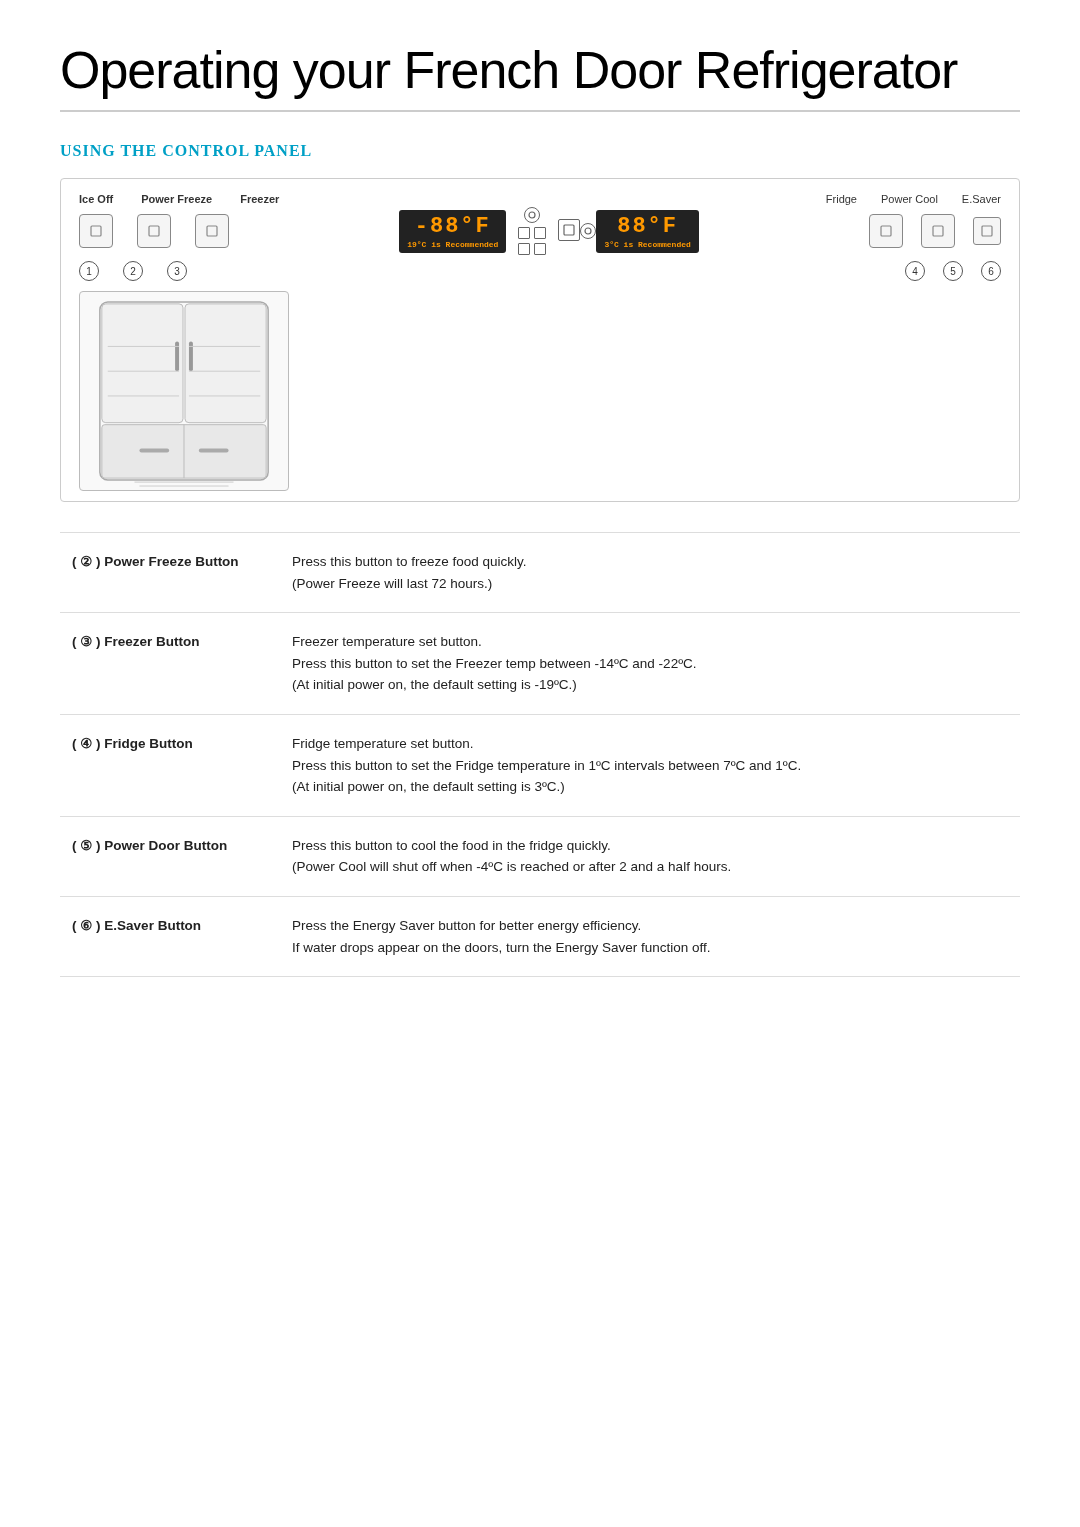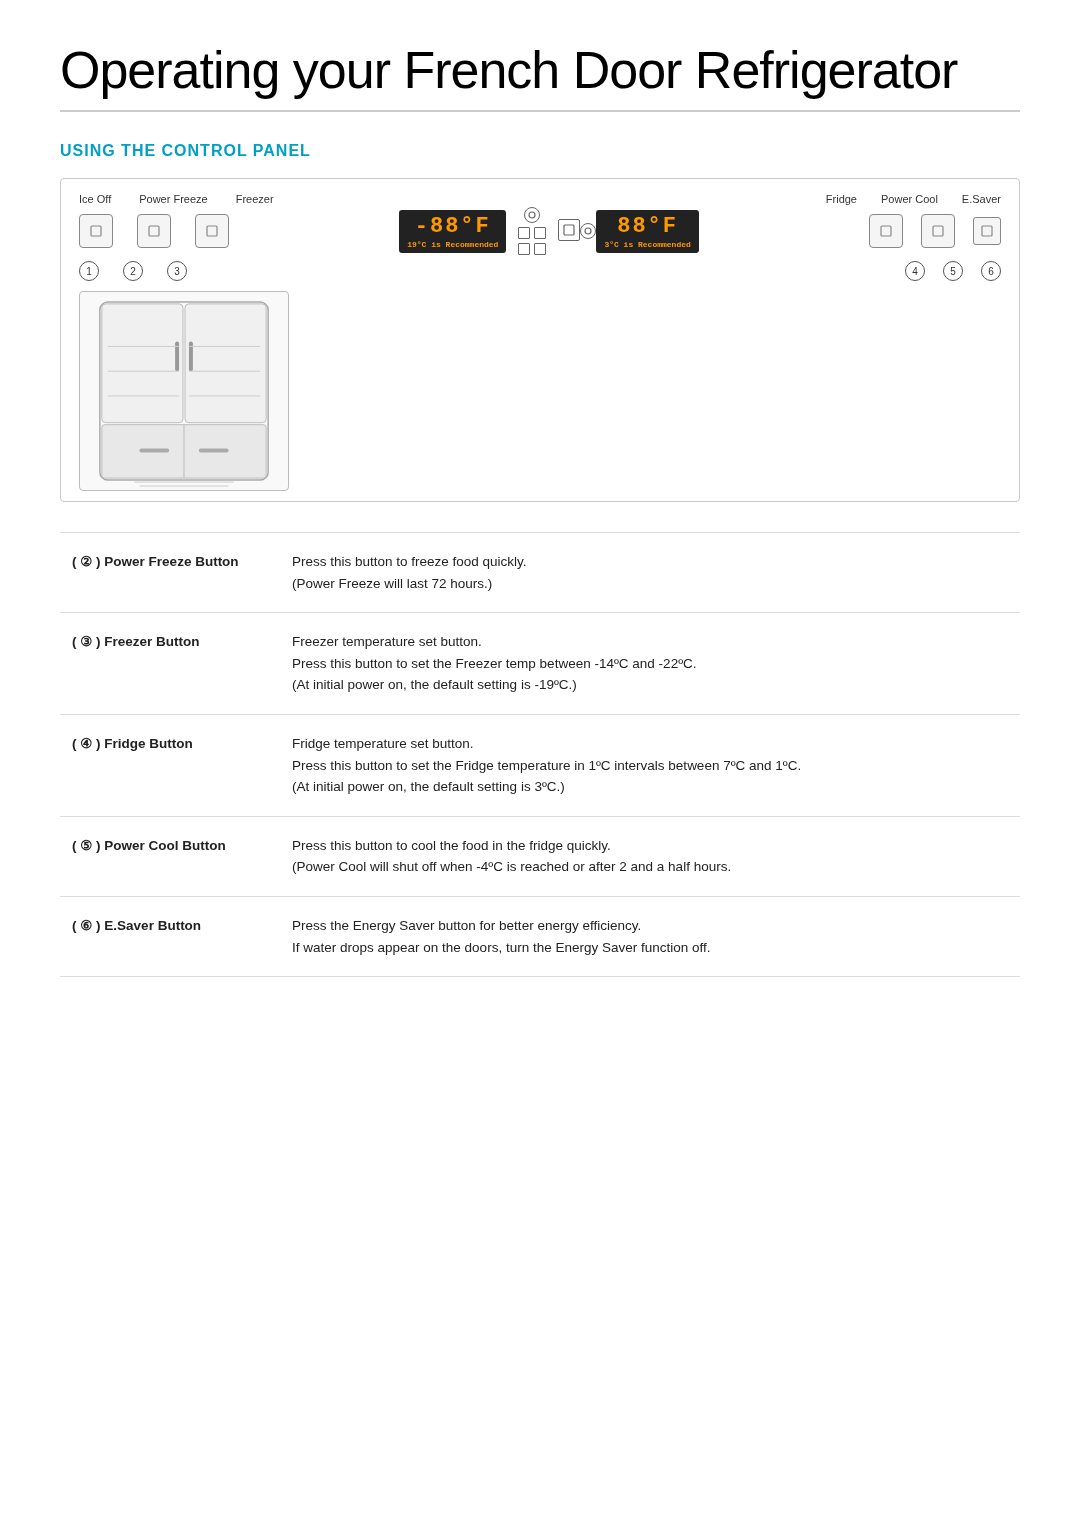--- a/index.html
+++ b/index.html
@@ -19,20 +19,21 @@
       margin-bottom: 30px;
       border-bottom: 2px solid #ccc;
       padding-bottom: 10px;
     }
     .section-title {
       font-size: 16px;
       font-weight: 700;
       color: #00a0c6;
       letter-spacing: 1px;
       margin-bottom: 18px;
+      font-family: Liberation Serif, serif;
     }
     .control-panel-diagram {
       border: 1.5px solid #ccc;
       border-radius: 4px;
       padding: 14px 18px 10px 18px;
       margin-bottom: 30px;
       position: relative;
       display: flex;
       flex-direction: column;
     }
@@ -40,20 +41,21 @@
       display: flex;
       align-items: flex-end;
       justify-content: space-between;
       width: 100%;
       margin-bottom: 2px;
     }
     .panel-labels-left {
       display: flex;
       gap: 28px;
       align-items: flex-end;
+      font-weight: bold;
     }
     .panel-labels-right {
       display: flex;
       gap: 24px;
       align-items: flex-end;
     }
     .panel-label {
       font-size: 11px;
       color: #333;
       text-align: center;
@@ -370,21 +372,21 @@
       </tr>
       <tr>
         <td><span class="desc-label">( ③ ) Freezer Button</span></td>
         <td>Freezer temperature set button.<br>Press this button to set the Freezer temp between -14ºC and -22ºC.<br>(At initial power on, the default setting is -19ºC.)</td>
       </tr>
       <tr>
         <td><span class="desc-label">( ④ ) Fridge Button</span></td>
         <td>Fridge temperature set button.<br>Press this button to set the Fridge temperature in 1ºC intervals between 7ºC and 1ºC.<br>(At initial power on, the default setting is 3ºC.)</td>
       </tr>
       <tr>
-        <td><span class="desc-label">( ⑤ ) Power Cool Button</span></td>
+        <td><span class="desc-label">( ⑤ ) Power Door Button</span></td>
         <td>Press this button to cool the food in the fridge quickly.<br>(Power Cool will shut off when -4ºC is reached or after 2 and a half hours.</td>
       </tr>
       <tr>
         <td><span class="desc-label">( ⑥ ) E.Saver Button</span></td>
         <td>Press the Energy Saver button for better energy efficiency.<br>If water drops appear on the doors, turn the Energy Saver function off.</td>
       </tr>
     </tbody>
 </table>
 
 </body></html>

